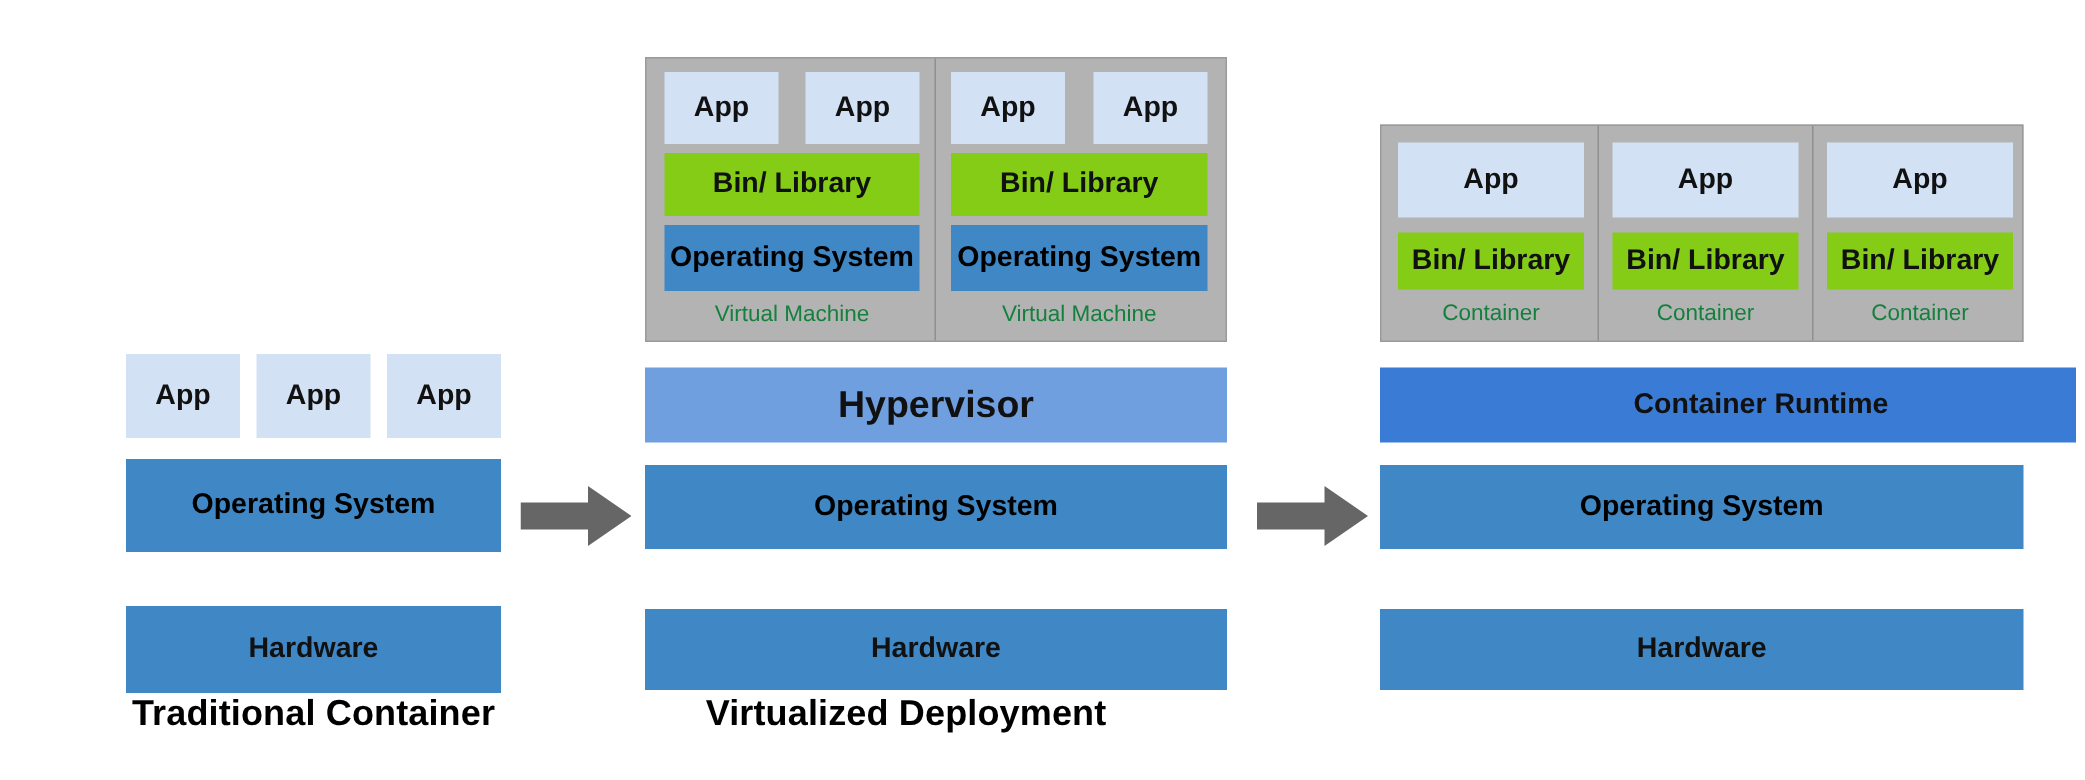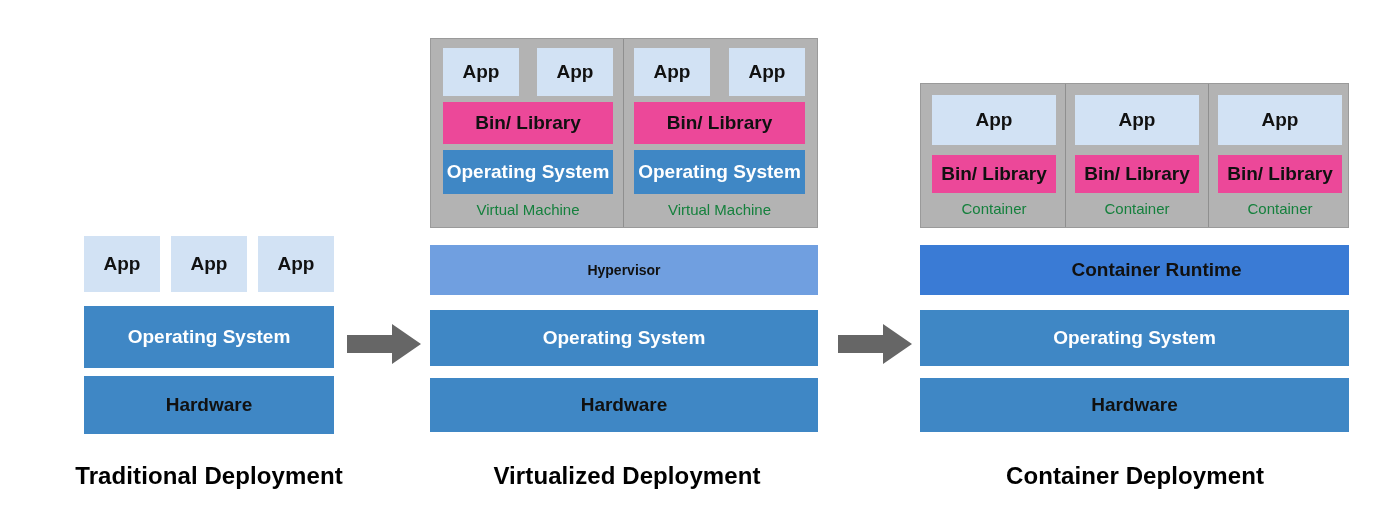--- a/index.html
+++ b/index.html
@@ -10,24 +10,24 @@
   }
   .stage{position:absolute;left:0;top:0;width:1390px;height:520px;}
 
   
   .box{
     position:absolute;box-sizing:border-box;
     display:flex;align-items:center;justify-content:center;
     line-height:1.05;
   }
   .app-box{background:#d2e2f4;font-weight:bold;font-size:19px;color:#111;}
-  .bin-box{background:#ec4899;font-weight:bold;font-size:19px;color:#111;}
-  .os-box{background:#3f87c5;font-weight:bold;font-size:19px;color:#ffffff;}
-  .hw-box{background:#3f87c5;font-weight:bold;font-size:19px;color:#111;}
-  .hyp-box{background:#709fe0;font-weight:bold;font-size:14px;color:#111;}
+  .bin-box{background:#84cc16;font-weight:bold;font-size:19px;color:#111;}
+  .os-box{background:#3f87c5;font-weight:bold;font-size:19px;color:#000000;}
+  .hw-box{background:#3f87c5;font-weight:bold;font-size:19px;color:#111;margin-top:28px;}
+  .hyp-box{background:#709fe0;font-weight:bold;font-size:25px;color:#111;}
   .rt-box{background:#3a7bd5;font-weight:bold;font-size:19px;color:#111;}
 
   .group-panel{
     position:absolute;box-sizing:border-box;
     background:#b3b3b3;border:1px solid #9a9a9a;
   }
   .cell-divider{
     position:absolute;background:#8f8f8f;width:1px;
   }
   .cell-caption{
@@ -51,21 +51,21 @@
 <div class="stage">
 
   <div class="box app-box" style="left:84px;top:236px;width:76px;height:56px;">App</div>
   <div class="box app-box" style="left:171px;top:236px;width:76px;height:56px;">App</div>
   <div class="box app-box" style="left:258px;top:236px;width:76px;height:56px;">App</div>
 
   <div class="box os-box" style="left:84px;top:306px;width:250px;height:62px;">Operating System</div>
 
   <div class="box hw-box" style="left:84px;top:376px;width:250px;height:58px;">Hardware</div>
 
-  <div class="caption" style="left:24px;top:458px;width:370px;height:36px;">Traditional Deployment</div>
+  <div class="caption" style="left:24px;top:458px;width:370px;height:36px;">Traditional Container</div>
 
   <div class="arrow" style="left:347px;top:322px;">
     <svg width="74" height="44" viewBox="0 0 74 44">
       <polygon points="0,13 45,13 45,2 74,22 45,42 45,31 0,31" fill="#666666"></polygon>
     </svg>
   </div>
 
   <div class="group-panel" style="left:430px;top:38px;width:388px;height:190px;"></div>
 
   <div class="box app-box" style="left:443px;top:48px;width:76px;height:48px;">App</div>
@@ -79,21 +79,21 @@
   <div class="box app-box" style="left:634px;top:48px;width:76px;height:48px;">App</div>
   <div class="box app-box" style="left:729px;top:48px;width:76px;height:48px;">App</div>
   <div class="box bin-box" style="left:634px;top:102px;width:171px;height:42px;">Bin/ Library</div>
   <div class="box os-box" style="left:634px;top:150px;width:171px;height:44px;">Operating System</div>
   <div class="cell-caption" style="left:634px;top:197px;width:171px;height:24px;">Virtual Machine</div>
 
   <div class="box hyp-box" style="left:430px;top:245px;width:388px;height:50px;">Hypervisor</div>
   <div class="box os-box" style="left:430px;top:310px;width:388px;height:56px;">Operating System</div>
   <div class="box hw-box" style="left:430px;top:378px;width:388px;height:54px;">Hardware</div>
 
-  <div class="caption" style="left:442px;top:458px;width:370px;height:36px;">Virtualized Deployment</div>
+  <div class="caption" style="left:419px;top:458px;width:370px;height:36px;">Virtualized Deployment</div>
 
   <div class="arrow" style="left:838px;top:322px;">
     <svg width="74" height="44" viewBox="0 0 74 44">
       <polygon points="0,13 45,13 45,2 74,22 45,42 45,31 0,31" fill="#666666"></polygon>
     </svg>
   </div>
 
   <div class="group-panel" style="left:920px;top:83px;width:429px;height:145px;"></div>
 
   <div class="box app-box" style="left:932px;top:95px;width:124px;height:50px;">App</div>
@@ -105,19 +105,18 @@
   <div class="box app-box" style="left:1075px;top:95px;width:124px;height:50px;">App</div>
   <div class="box bin-box" style="left:1075px;top:155px;width:124px;height:38px;">Bin/ Library</div>
   <div class="cell-caption" style="left:1075px;top:196px;width:124px;height:24px;">Container</div>
 
   <div class="cell-divider" style="left:1208px;top:84px;height:143px;"></div>
 
   <div class="box app-box" style="left:1218px;top:95px;width:124px;height:50px;">App</div>
   <div class="box bin-box" style="left:1218px;top:155px;width:124px;height:38px;">Bin/ Library</div>
   <div class="cell-caption" style="left:1218px;top:196px;width:124px;height:24px;">Container</div>
 
-  <div class="box rt-box" style="left:920px;top:245px;width:429px;height:50px;padding-left:44px;">Container Runtime</div>
+  <div class="box rt-box" style="left:920px;top:245px;width:464px;height:50px;padding-left:44px;">Container Runtime</div>
   <div class="box os-box" style="left:920px;top:310px;width:429px;height:56px;">Operating System</div>
   <div class="box hw-box" style="left:920px;top:378px;width:429px;height:54px;">Hardware</div>
 
-  <div class="caption" style="left:950px;top:458px;width:370px;height:36px;">Container Deployment</div>
 
 </div>
 
 </body></html>

